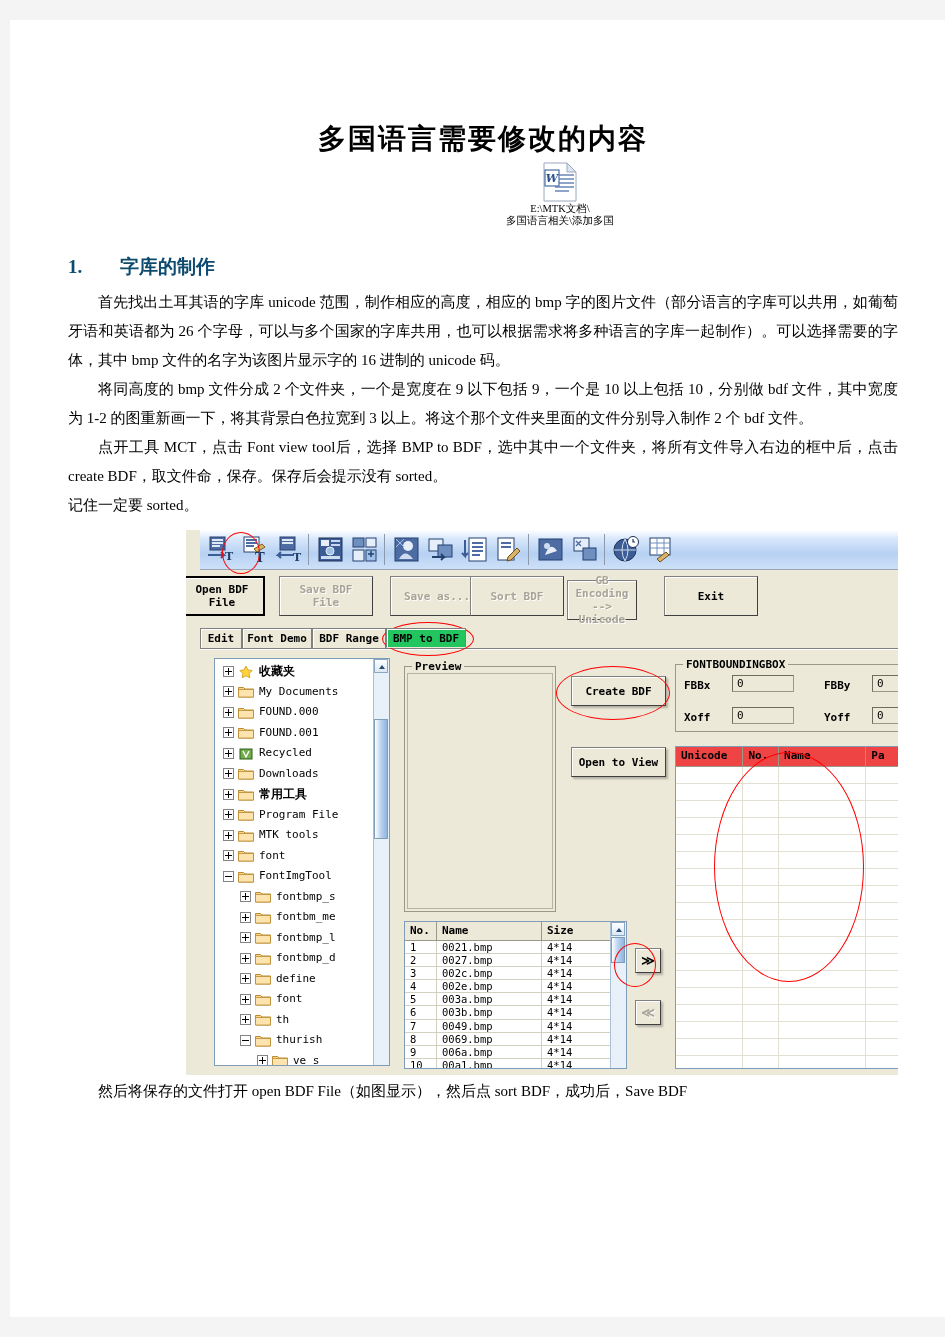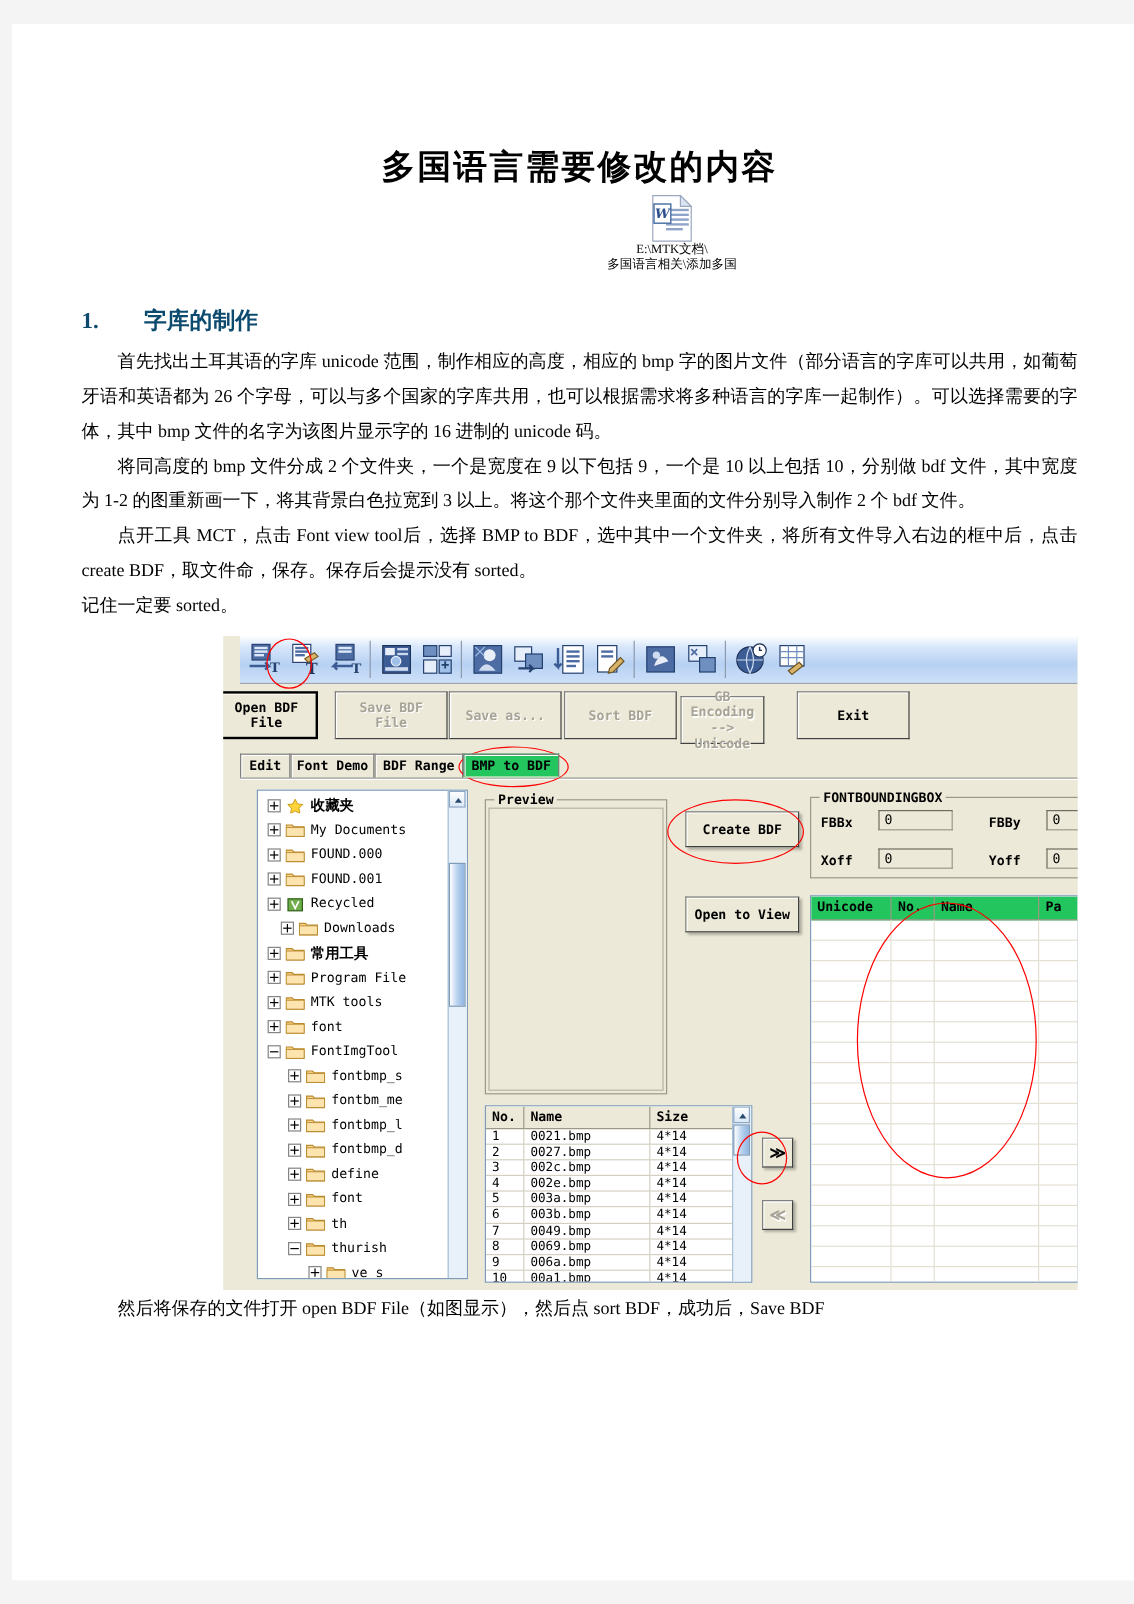--- a/index.html
+++ b/index.html
@@ -312,21 +312,21 @@
 
   
   .rgrid {
     position:absolute; left:475px; top:96px;
     width: 224px; height: 323px;
     background:#fff;
     border:1px solid #7f9db9;
     box-sizing:border-box;
     overflow:hidden;
   }
-  .rg-head { display:flex; height:19px; background:#22c55e; border-bottom:1px solid #9b9887;}
+  .rg-head { display:flex; height:19px; background:#ef4444; border-bottom:1px solid #9b9887;}
   .rg-head div{
     font-family:"DejaVu Sans Mono", monospace;
     font-size:11px;font-weight:bold;color:#000;
     padding-left:5px;line-height:18px;
     border-right:1px solid #9b9887;box-sizing:border-box;
   }
   .rg-row{display:flex;height:17px;}
   .rg-row div{border-right:1px solid #e3e0d2;border-bottom:1px solid #e3e0d2;box-sizing:border-box;}
   .rc1{width:68px;} .rc2{width:36px;} .rc3{width:88px;} .rc4{width:32px;border-right:none !important;}
 
@@ -497,21 +497,21 @@
           <path d="M11 24 l9 -7 3 3 -9 7 z" fill="#d8b36a" stroke="#6d5220"></path>
         </svg>
       </div>
     </div>
 
     <div class="btnbar">
       <div class="xbtn focus" style="left:-7px;top:0;width:86px;height:40px;">Open BDF
 File</div>
       <div class="xbtn disabled" style="left:93px;top:0;width:94px;height:40px;">Save BDF
 File</div>
-      <div class="xbtn disabled" style="left:188px;top:0;width:94px;height:40px;">Save as...</div>
+      <div class="xbtn disabled" style="left:204px;top:0;width:94px;height:40px;">Save as...</div>
       <div class="xbtn disabled" style="left:284px;top:0;width:94px;height:40px;">Sort BDF</div>
       <div class="xbtn disabled" style="left:381px;top:4px;width:70px;height:40px;">GB Encoding
 --&gt; Unicode</div>
       <div class="xbtn" style="left:478px;top:0;width:94px;height:40px;">Exit</div>
     </div>
 
     <div class="tabs">
       <div class="tab" style="left:0;width:42px;">Edit</div>
       <div class="tab" style="left:42px;width:70px;">Font Demo</div>
       <div class="tab" style="left:112px;width:74px;">BDF Range</div>
@@ -555,21 +555,21 @@
                 <span class="tlabel">FOUND.001</span>
               </div>
               <div class="tnode" style="padding-left: 8px;">
                 <span class="tplus plus"></span>
                 <span class="tfolder"><svg viewBox="0 0 16 13" width="16" height="13">
                     <rect x="2" y="2" width="12" height="10" fill="#6fae4a" stroke="#2c5e18"></rect>
                     <path d="M5 4 l3 6 3 -6" fill="none" stroke="#ffffff" stroke-width="1.4"></path>
                   </svg></span>
                 <span class="tlabel">Recycled</span>
               </div>
-              <div class="tnode" style="padding-left: 19px;">
+              <div class="tnode" style="padding-left: 8px;">
                 <span class="tplus plus"></span>
                 <span class="tfolder"><svg viewBox="0 0 16 13" width="16" height="13">
                     <path d="M0.5 2.5 h5 l1.5 1.5 h8.5 v8 h-15 z" fill="#fcd48a" stroke="#b98a2e" stroke-width="1"></path>
                     <path d="M0.5 4.5 h15 v7.5 h-15 z" fill="#fde4ae" stroke="#b98a2e" stroke-width=".8"></path>
                   </svg></span>
                 <span class="tlabel">Downloads</span>
               </div>
               <div class="tnode" style="padding-left: 8px;">
                 <span class="tplus plus"></span>
                 <span class="tfolder"><svg viewBox="0 0 16 13" width="16" height="13">

